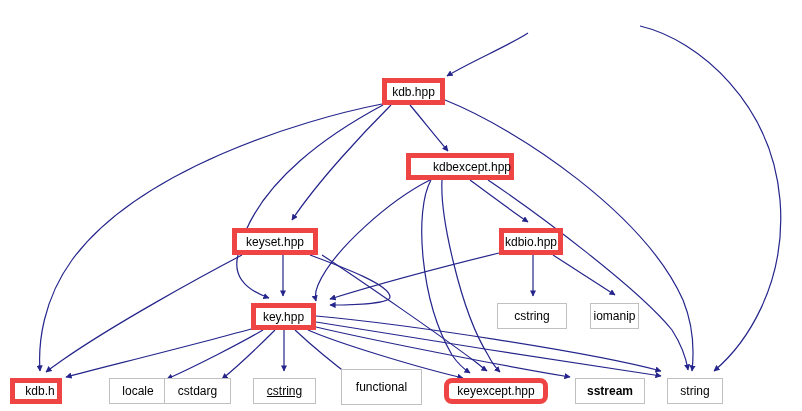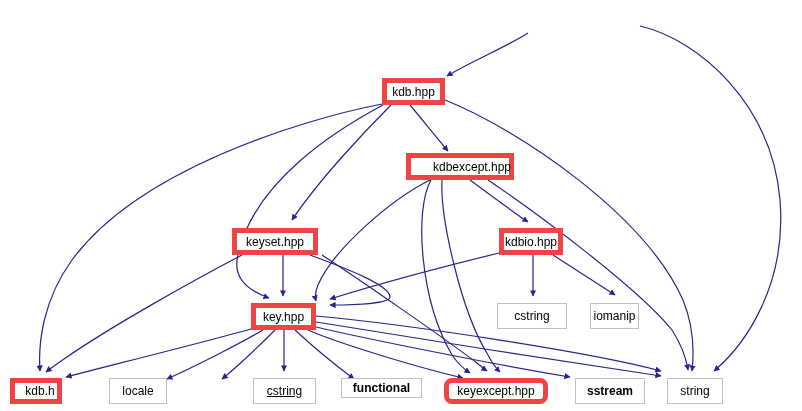--- a/index.html
+++ b/index.html
@@ -72,24 +72,27 @@
     </div>
     <div class="node n-sys" style="left: 590px; top: 303px; width: 49px; height: 26px;">
       <span class="lbl">iomanip</span>
     </div>
     <div class="node n-local" style="left: 10px; top: 378px; width: 52px; height: 26px; padding-left: 8px;">
       <span class="lbl">kdb.h</span>
     </div>
     <div class="node n-sys" style="left: 85px; top: 378px; width: 58px; height: 26px; margin-left: 24px;">
       <span class="lbl">locale</span>
     </div>
+    <div class="node n-sys" style="left: 164px; top: 378px; width: 67px; height: 26px;">
+      <span class="lbl">cstdarg</span>
+    </div>
     <div class="node n-sys" style="left: 253px; top: 378px; width: 63px; height: 26px; text-decoration: underline;">
       <span class="lbl">cstring</span>
     </div>
-    <div class="node n-sys" style="left: 341px; top: 378px; width: 81px; height: 20px; font-weight: bold;">
+    <div class="node n-sys" style="left: 341px; top: 369px; width: 81px; height: 36px;">
       <span class="lbl">functional</span>
     </div>
     <div class="node n-local" style="left: 444px; top: 378px; width: 104px; height: 26px; border-radius: 8px;">
       <span class="lbl">keyexcept.hpp</span>
     </div>
     <div class="node n-sys" style="left: 575px; top: 378px; width: 70px; height: 26px; font-weight: bold;">
       <span class="lbl">sstream</span>
     </div>
     <div class="node n-sys" style="left: 667px; top: 378px; width: 56px; height: 26px;">
       <span class="lbl">string</span>

